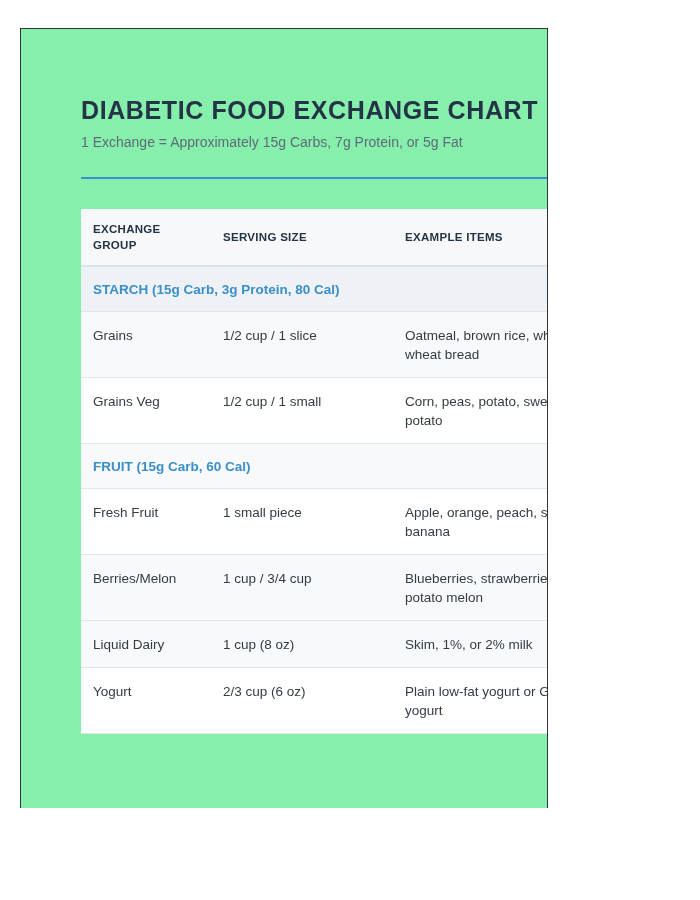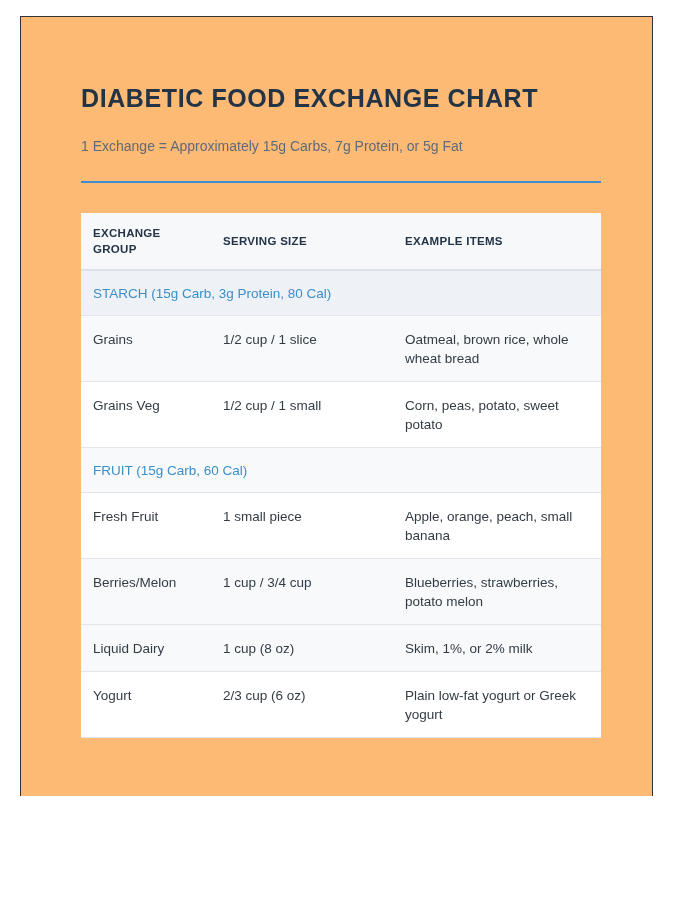--- a/index.html
+++ b/index.html
@@ -11,26 +11,26 @@
       overflow: hidden;
     }
     body {
       font-family: "DejaVu Sans", sans-serif;
       color: #2d3748;
       position: relative;
     }
     .page {
       position: absolute;
       left: 20px;
-      top: 16px;
-      width: 633px;
+      top: 28px;
+      width: 528px;
       height: 780px;
       border: 1px solid #333333;
       border-bottom: none;
-      background: #fdba74;
+      background: #86efac;
       box-sizing: border-box;
       overflow: hidden;
     }
     .content {
       position: absolute;
       left: 60px;
       top: 66px;
       width: 520px;
     }
     .title {
@@ -39,21 +39,21 @@
       font-size: 25px;
       letter-spacing: 0.6px;
       color: #243447;
       margin: 0;
       line-height: 30px;
     }
     .subtitle {
       font-family: "Liberation Sans", sans-serif;
       font-size: 14px;
       color: #5f6b78;
-      margin-top: 24px;
+      margin-top: 8px;
       line-height: 18px;
     }
     .rule {
       margin-top: 26px;
       height: 2px;
       background: #3b8fd0;
       width: 520px;
     }
     table {
       margin-top: 30px;
@@ -77,21 +77,21 @@
     th.c1 { width: 106px; }
     th.c2 { width: 158px; }
     td {
       padding: 14px 12px 13px 12px;
       vertical-align: top;
       line-height: 19px;
       color: #333c45;
       border-bottom: 1px solid #e2e6ea;
     }
     tr.group td {
-      font-weight: normal;
+      font-weight: bold;
       color: #3a8fc9;
       padding: 13px 12px 12px 12px;
       font-size: 13.5px;
     }
     tr.bg-blue td { background: #eef2f6; }
     tr.bg-gray td { background: #f8f9fa; }
     tr.bg-white td { background: #ffffff; }
     tr.bg-light td { background: #f7f9fb; }
   </style>
 </head>

